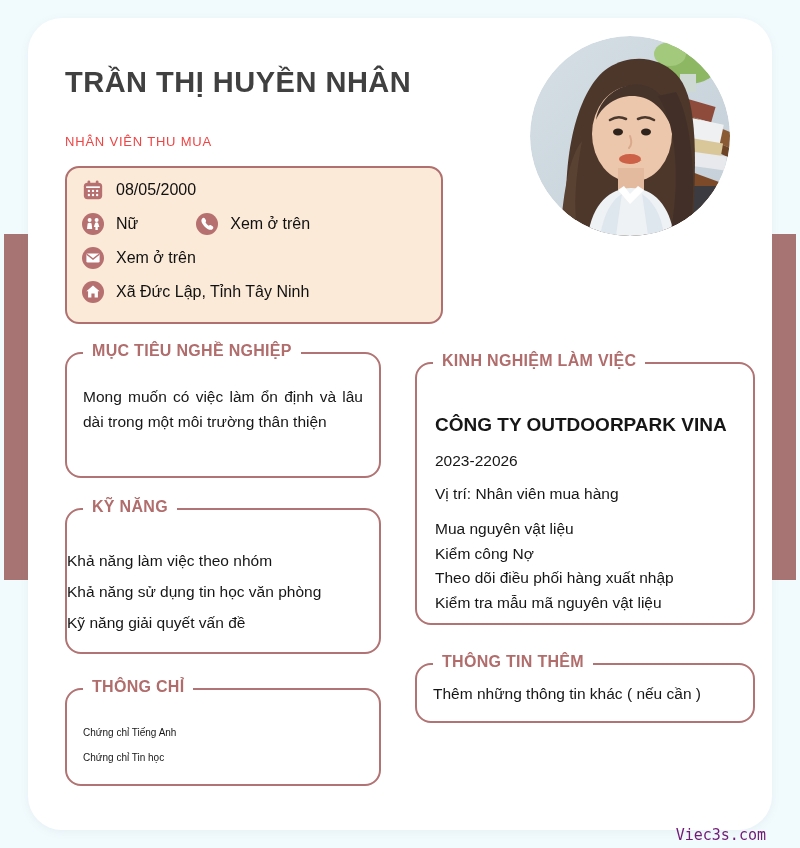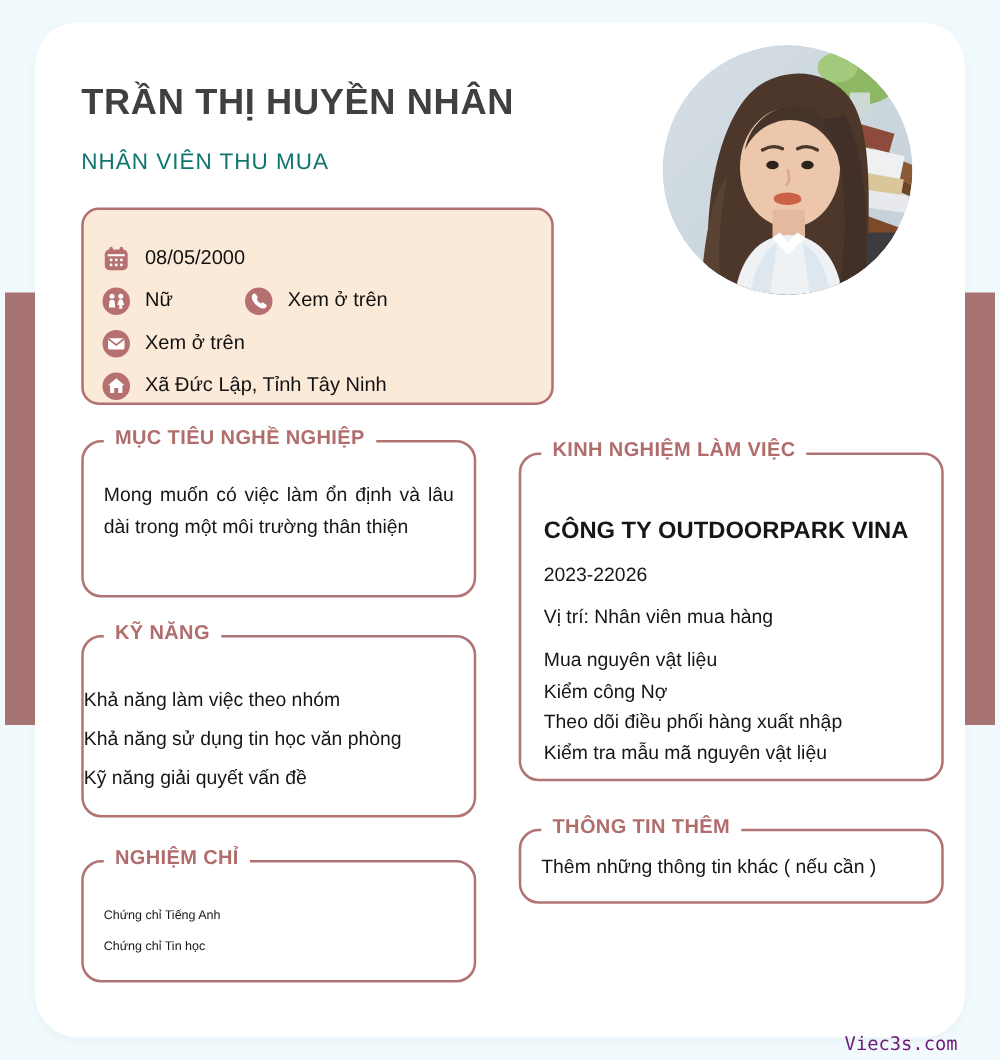--- a/index.html
+++ b/index.html
@@ -27,37 +27,37 @@
     border-radius: 34px;
     box-shadow: 0 2px 8px rgba(120,140,150,0.08);
   }
   
   .name {
     position: absolute; left: 37px; top: 48px;
     font-size: 29px; font-weight: bold;
     color: #404040; letter-spacing: 0.5px;
   }
   .job-title {
-    position: absolute; left: 37px; top: 101px;
-    font-size: 18px; color: #0f766e; letter-spacing: 0.8px;
+    position: absolute; left: 37px; top: 116px;
+    font-size: 13px; color: #ef4444; letter-spacing: 0.8px;
   }
   .photo {
     position: absolute; left: 502px; top: 18px;
     width: 200px; height: 200px;
     border-radius: 50%;
     overflow: hidden;
   }
   
   .info-box {
     position: absolute; left: 37px; top: 148px;
     width: 378px; height: 158px;
     background: #fbead8;
     border: 2px solid #b17070;
     border-radius: 14px;
-    padding: 22px 14px 10px 14px;
+    padding: 5px 14px 10px 14px;
   }
   .info-row {
     display: flex; align-items: center;
     height: 34px;
   }
   .info-cell { display: flex; align-items: center; }
   .info-cell .txt { margin-left: 11px; font-size: 16px; color: #111; }
   .info-cell.second { margin-left: 57px; }
   .ico {
     width: 24px; height: 24px; flex: 0 0 24px;
@@ -245,21 +245,21 @@
       </div>
 
       <div class="sec sec-skills">
         <div class="sec-title">KỸ NĂNG</div>
         <div class="item">Khả năng làm việc theo nhóm</div>
         <div class="item">Khả năng sử dụng tin học văn phòng</div>
         <div class="item">Kỹ năng giải quyết vấn đề</div>
       </div>
 
       <div class="sec sec-certs">
-        <div class="sec-title">NGHIỆM CHỈ</div>
+        <div class="sec-title">THÔNG CHỈ</div>
         <div class="item">Chứng chỉ Tiếng Anh</div>
         <div class="item">Chứng chỉ Tin học</div>
       </div>
     </div>
 
     <div class="col-right">
       <div class="sec sec-exp">
         <div class="sec-title">KINH NGHIỆM LÀM VIỆC</div>
         <div class="company">CÔNG TY OUTDOORPARK VINA</div>
         <div class="period">2023-22026</div>

